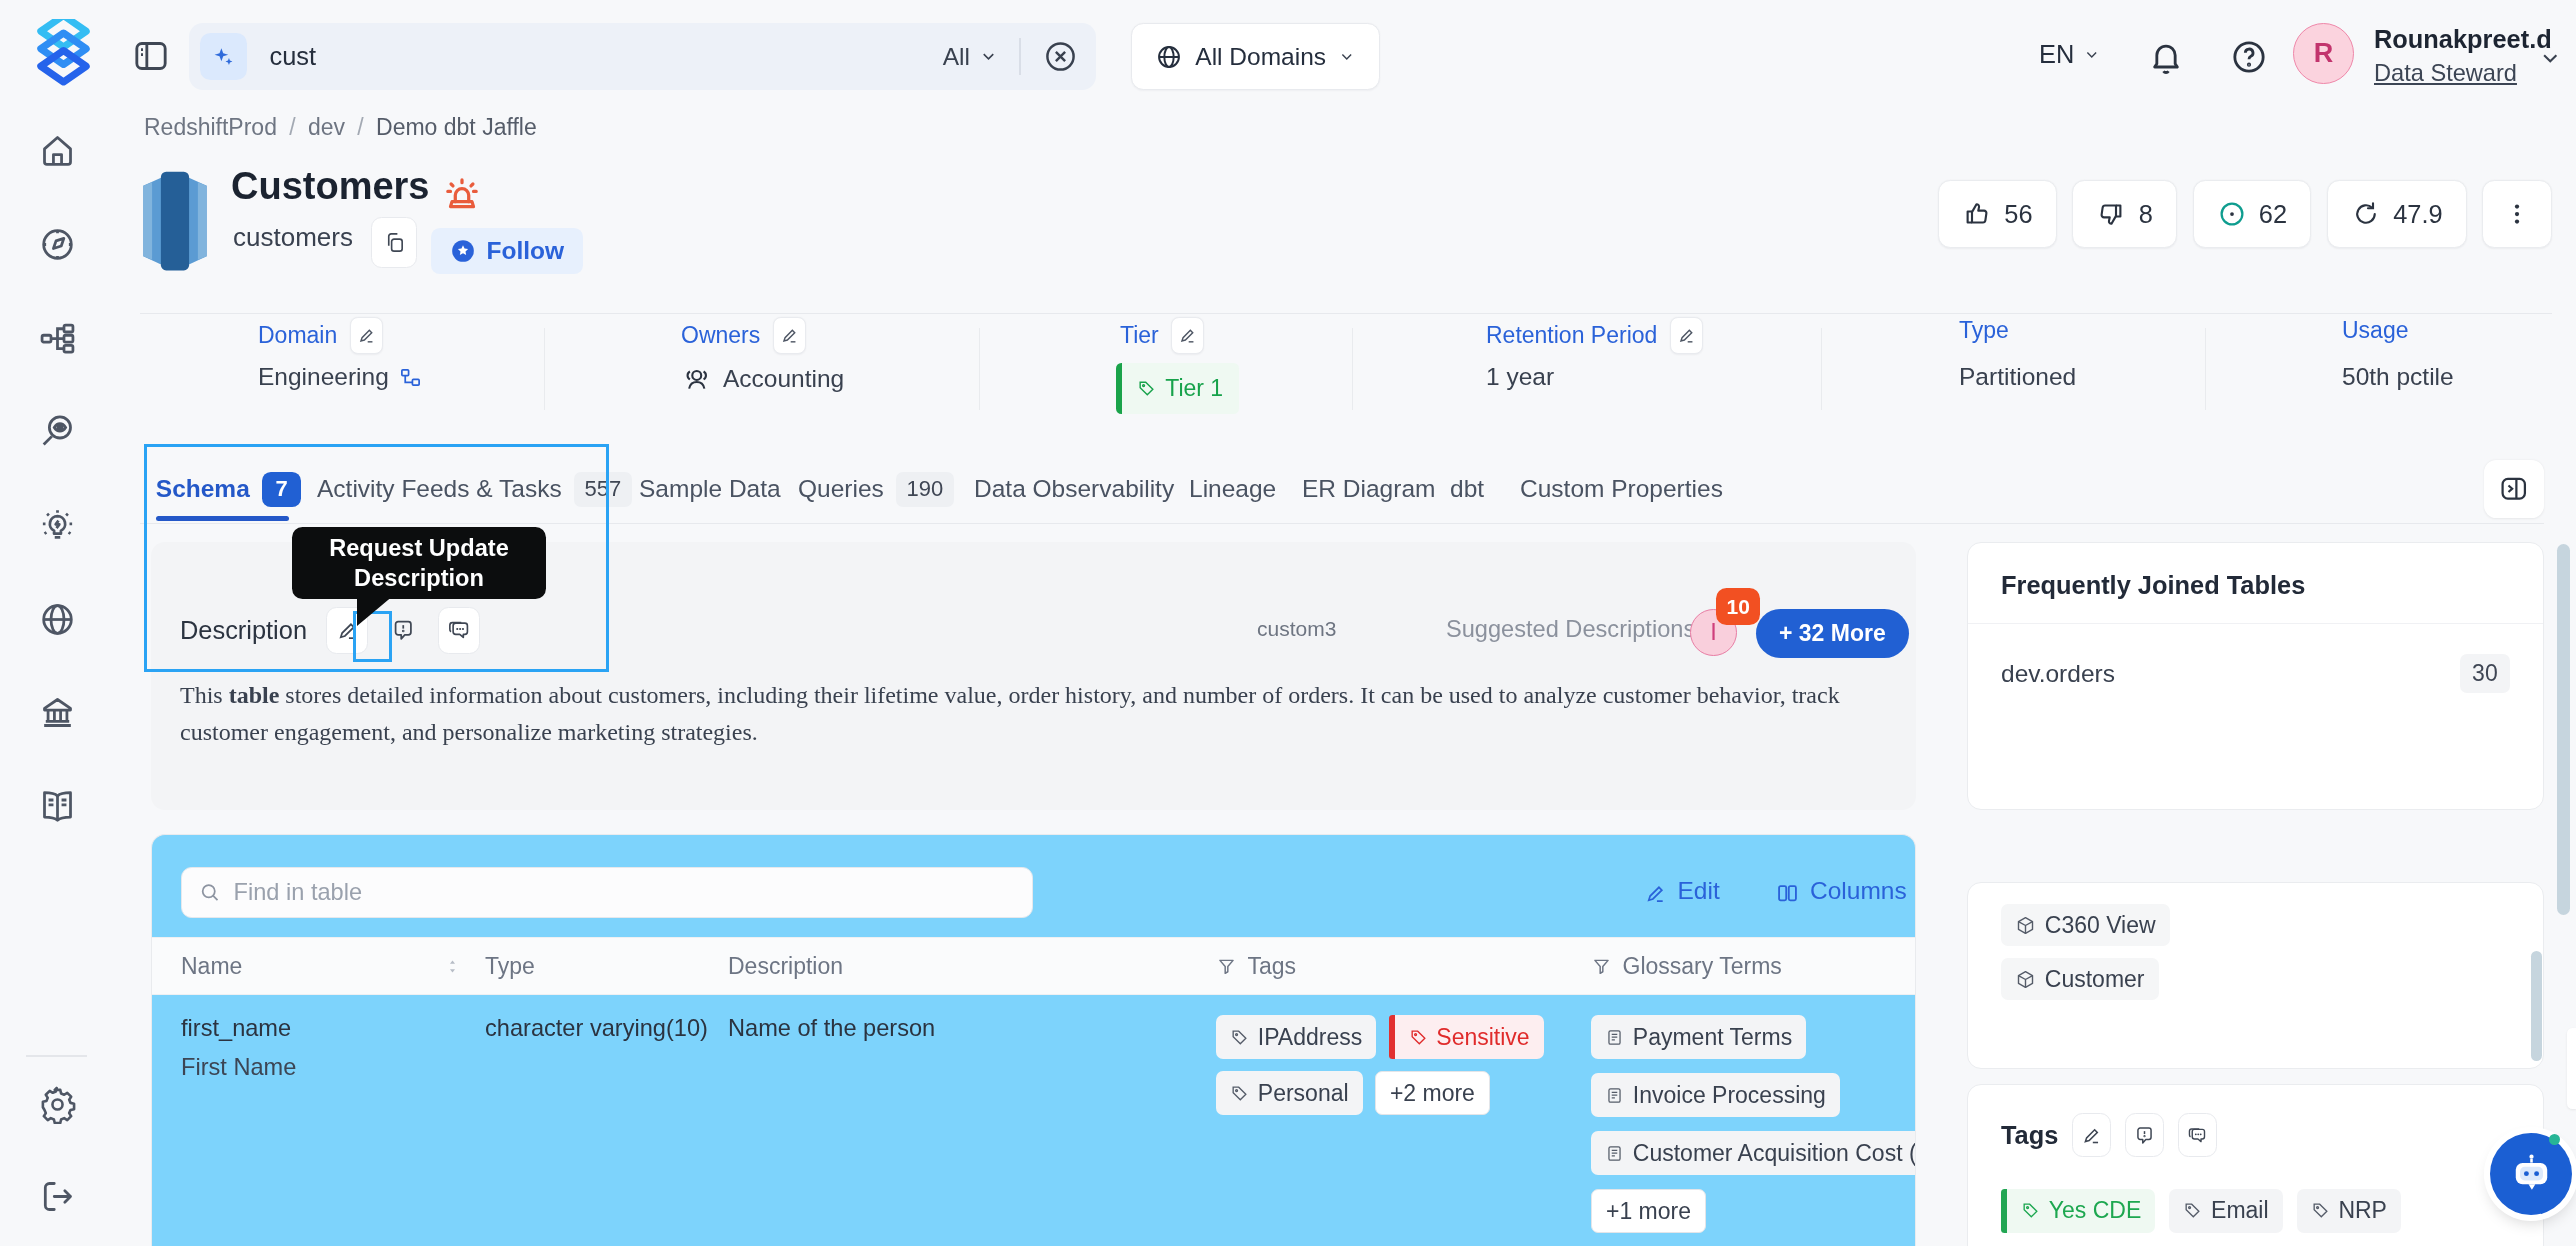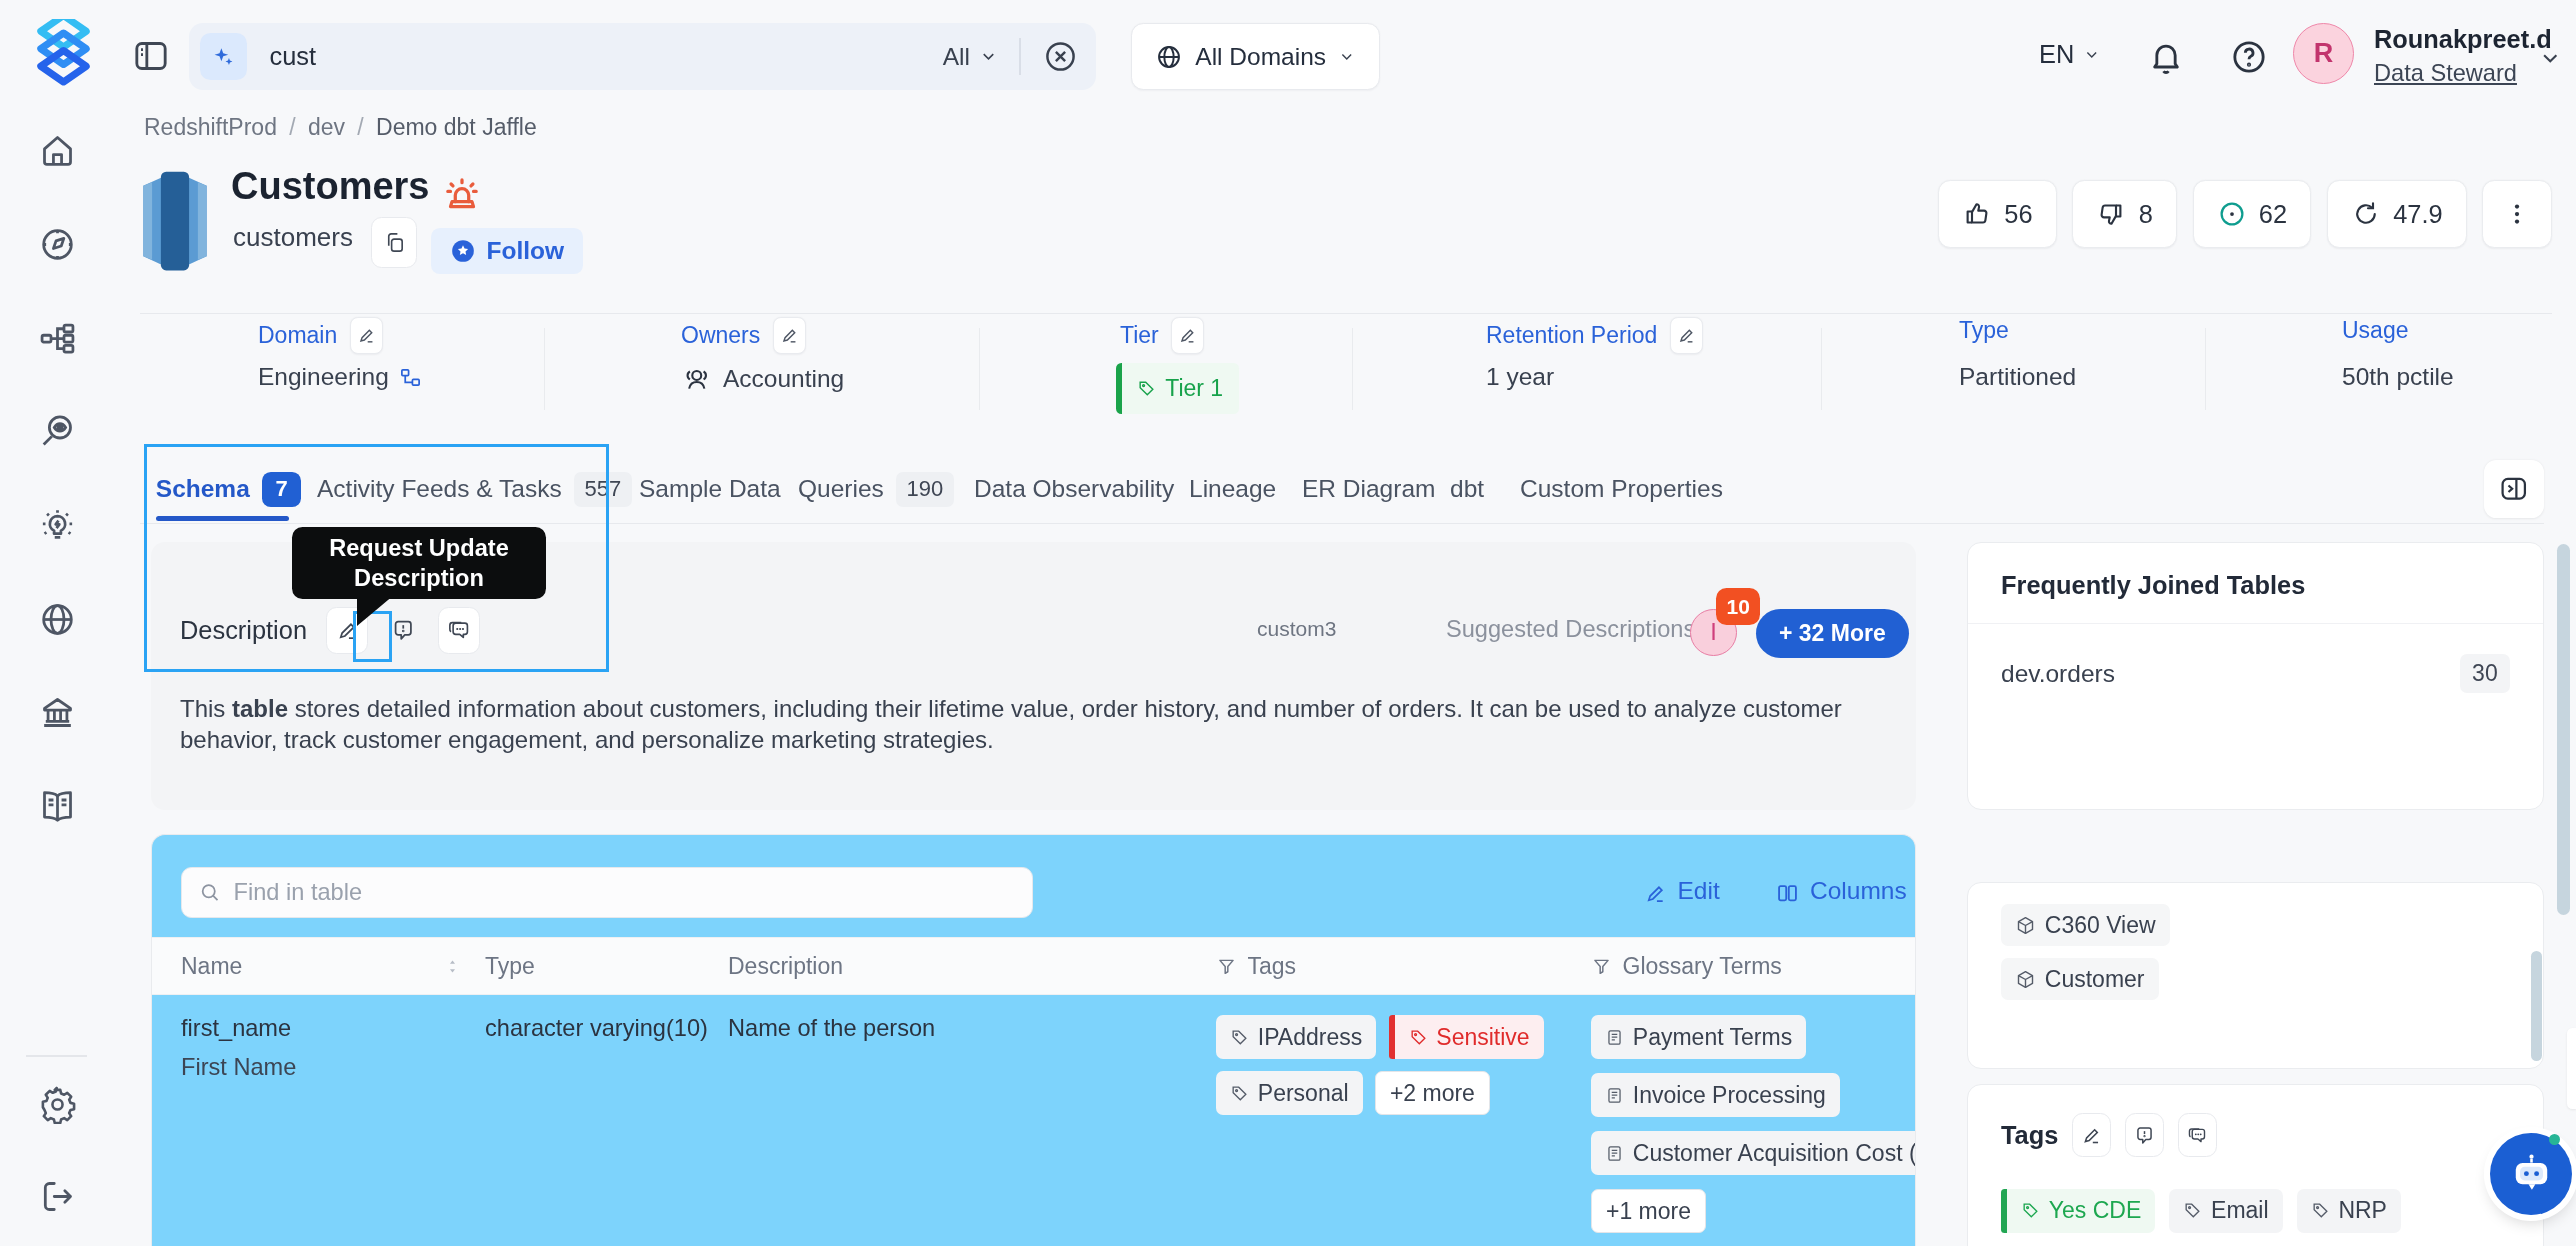--- a/index.html
+++ b/index.html
@@ -74,21 +74,21 @@
   
   .desc-card { left:151px; top:542px; width:1765px; height:268px; background:#f3f4f6; border-radius:14px; }
   .desc-head { position:absolute; left:29px; top:65px; display:flex; align-items:center; gap:14px; }
   .desc-title { font-size:25.4px; color:#2b3340; margin-right:5.3px; }
   .icon-btn { width:42px; height:47px; background:#fff; border:0.9px solid #e8eaee; border-radius:10.5px; display:flex; align-items:center; justify-content:center; color:#3f4754; }
   .custom3 { position:absolute; left:1106px; top:75px; font-size:21px; color:#6e7582; }
   .suggested-label { position:absolute; left:1295px; top:74px; font-size:23.6px; color:#8b919d; }
   .sug-avatar { position:absolute; left:1539px; top:67px; width:47px; height:47px; border-radius:50%; background:#f9cfdc; border:1.8px solid #e87da4; color:#cf3f7d; font-size:23.6px; display:flex; align-items:center; justify-content:center; }
   .sug-badge { position:absolute; left:1565px; top:46px; height:37px; padding:0 10.5px; background:#f25022; border-radius:10.5px; color:#fff; font-size:21px; font-weight:700; display:flex; align-items:center; justify-content:center; z-index:5; }
   .more-btn { position:absolute; left:1605px; top:67px; height:49px; padding:0 23px; background:#2160d3; border-radius:24.5px; color:#fff; font-size:23px; font-weight:600; display:flex; align-items:center; justify-content:center; }
-  .desc-text { position:absolute; left:29px; top:151px; width:1702px; font-size:24px; line-height:31px; color:#39414f; }
+  .desc-text { position:absolute; left:29px; top:135px; width:1702px; font-size:24px; line-height:37px; color:#39414f;font-family:Liberation Serif, serif; }
 
   
   .table-card { left:151px; top:834px; width:1765px; height:470px; background:#7dd3fc; border:0.9px solid #e9ebee; border-bottom:none; border-radius:14px 14px 0 0; overflow:hidden; }
   .find { position:absolute; left:29px; top:31.5px; width:852px; height:51px; border:0.9px solid #e6e8ec; border-radius:10.5px; background:#fcfcfd; display:flex; align-items:center; gap:12.3px; padding:0 15.8px; color:#8d94a1; }
   .find input { border:none; outline:none; background:transparent; font-family:"Liberation Sans",sans-serif; font-size:23.6px; color:#2e3642; width:100%; }
   .find input::placeholder { color:#9aa1ad; }
   .tbl-link { position:absolute; top:42px; display:flex; align-items:flex-end; gap:10.5px; font-size:24.5px; color:#2a62d9; }
   .thead { position:absolute; left:0; top:102px; width:100%; height:58px; background:#fafbfc; border-top:0.9px solid #eef0f3; border-bottom:0.9px solid #eef0f3; display:grid; grid-template-columns:304px 243px 488px 375px 1fr; align-items:center; padding:0 29px; font-size:23px; color:#6d7584; }
   .th { display:flex; align-items:center; gap:10.5px; }
   .trow { position:absolute; left:0; top:159px; width:100%; display:grid; grid-template-columns:304px 243px 488px 375px 1fr; padding:21px 29px 0; font-size:23.6px; color:#2b3340; align-items:start; }

